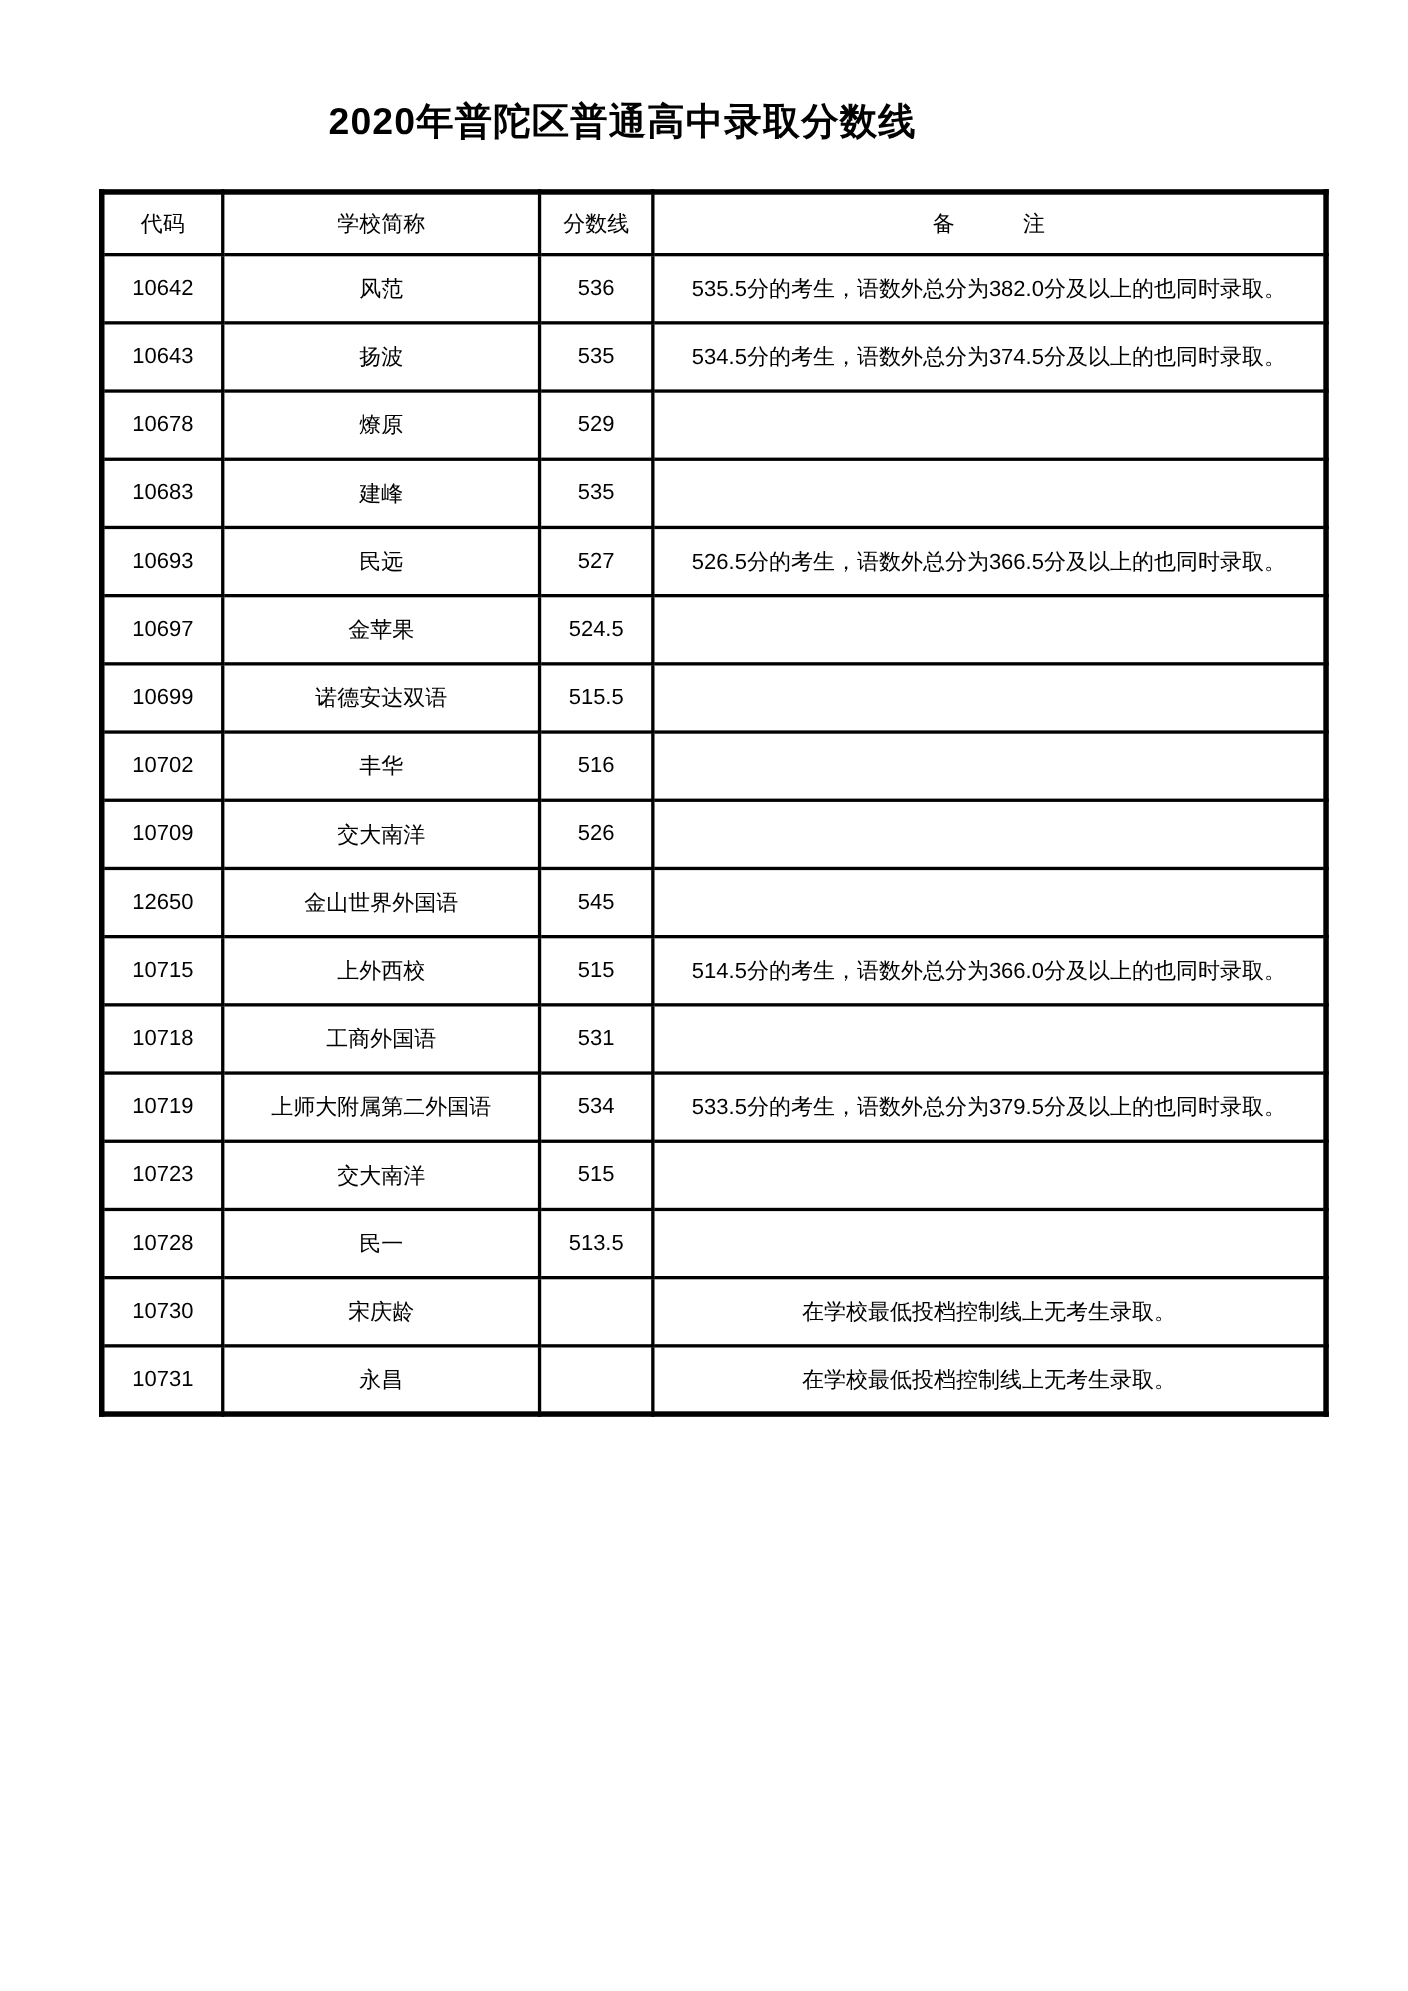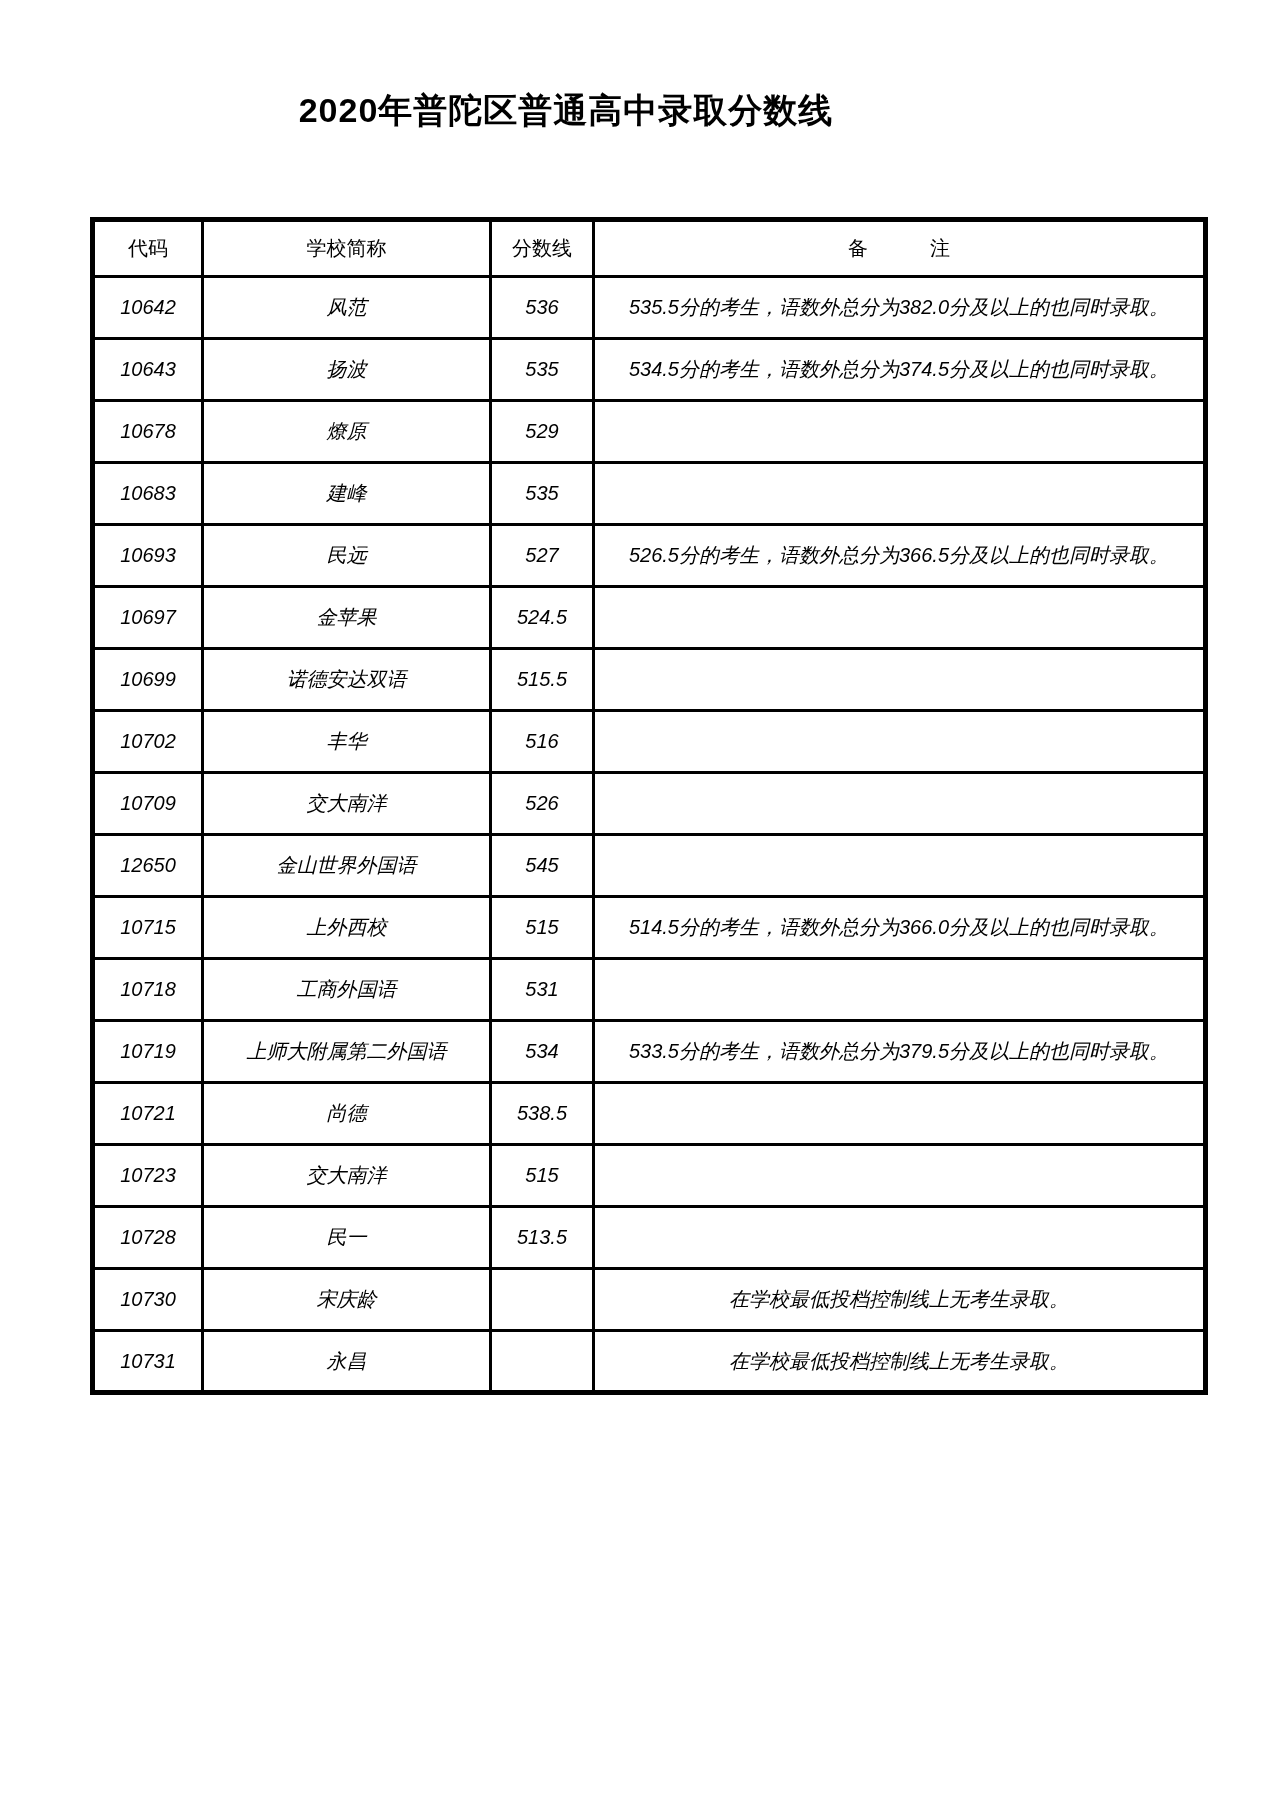--- a/index.html
+++ b/index.html
@@ -26,35 +26,34 @@
     color: #000000;
   }
   table.score-table {
     position: absolute;
     left: 90px;
     top: 172px;
     width: 1113px;
     border-collapse: collapse;
     table-layout: fixed;
     border: 5px solid #000000;
-    margin-top: 45px;
   }
   .score-table th,
   .score-table td {
     border: 3px solid #000000;
     text-align: center;
     vertical-align: middle;
     font-size: 20px;
     font-weight: normal;
     padding: 0;
     overflow: hidden;
     white-space: nowrap;
   }
   .score-table thead tr { height: 57px; }
-  .score-table tbody tr { height: 62px; font-style: italic; }
+  .score-table tbody tr { height: 62px; }
   .col-code   { width: 110px; }
   .col-school { width: 288px; }
   .col-score  { width: 103px; }
   .col-remark { width: 612px; }
   .c-remark, .h-remark {
     text-align: left;
     padding-left: 7px;
   }
   .h-remark { text-align: center; }
   .remark-header-pair {
@@ -173,26 +172,20 @@
     <td class="c-remark"></td>
   </tr>
 
   <tr>
     <td class="c-code">10719</td>
     <td class="c-school">上师大附属第二外国语</td>
     <td class="c-score">534</td>
     <td class="c-remark">533.5分的考生，语数外总分为379.5分及以上的也同时录取。</td>
   </tr>
 
-  <tr>
-    <td class="c-code">10721</td>
-    <td class="c-school">尚德</td>
-    <td class="c-score">538.5</td>
-    <td class="c-remark"></td>
-  </tr>
 
   <tr>
     <td class="c-code">10723</td>
     <td class="c-school">交大南洋</td>
     <td class="c-score">515</td>
     <td class="c-remark"></td>
   </tr>
 
   <tr>
     <td class="c-code">10728</td>

